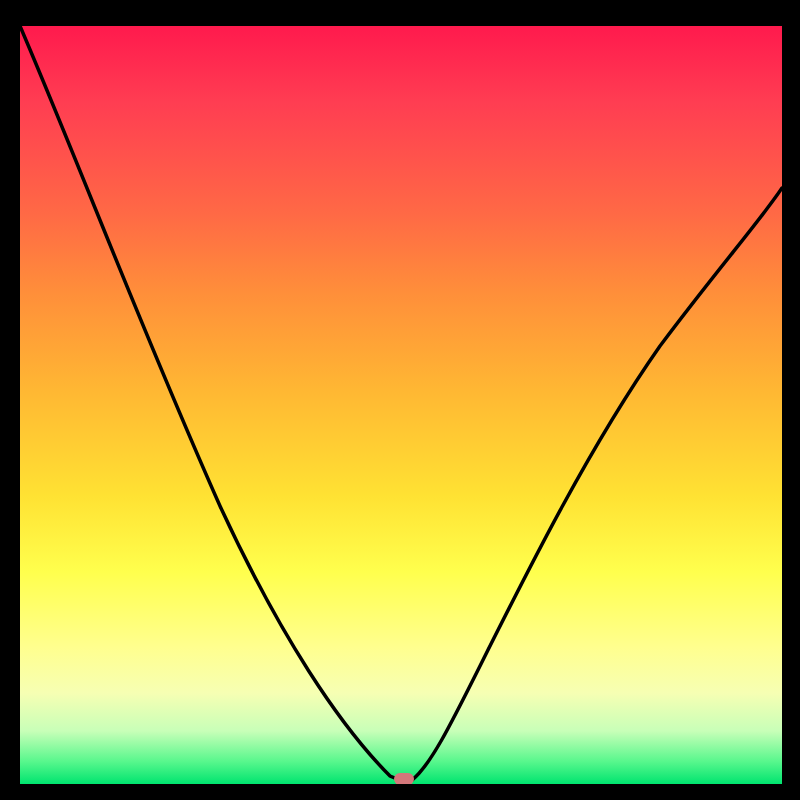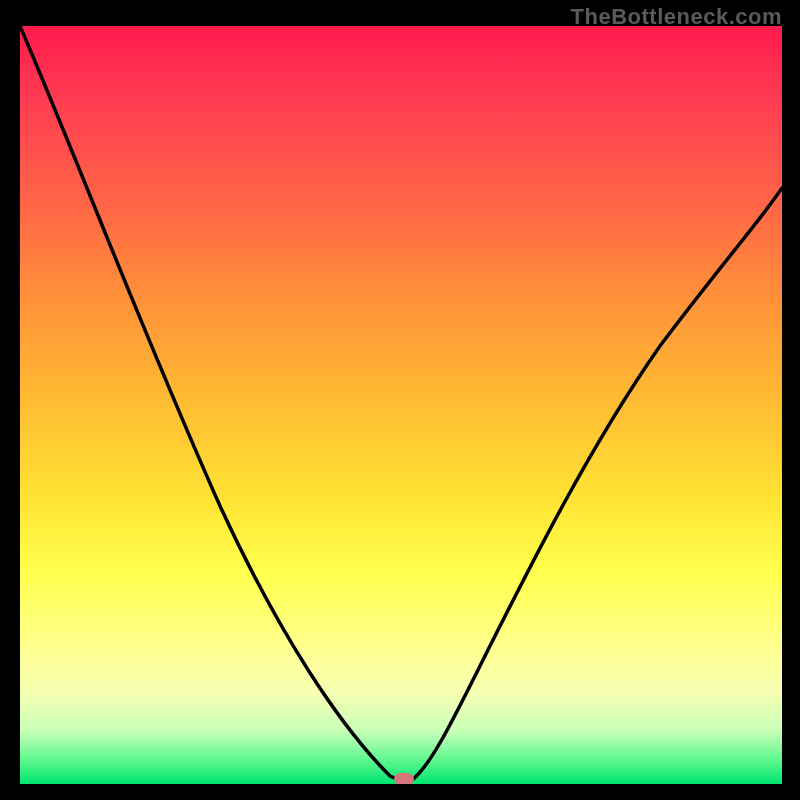--- a/index.html
+++ b/index.html
@@ -64,21 +64,20 @@
   .marker {
     fill: #d4777a;
     stroke: none;
   }
 </style>
 </head>
 <body>
 
 <div class="frame">
 
-  <div class="watermark">TheBottleneck.com</div>
 
   <div class="plot">
     <svg class="curve" viewBox="0 0 762 758" preserveAspectRatio="none">
       <path d="M 0 0
                C 60 140, 120 300, 200 480
                C 260 610, 320 700, 370 750
                L 380 754
                L 392 754
                C 410 740, 430 700, 460 640
                C 510 540, 570 420, 640 320

